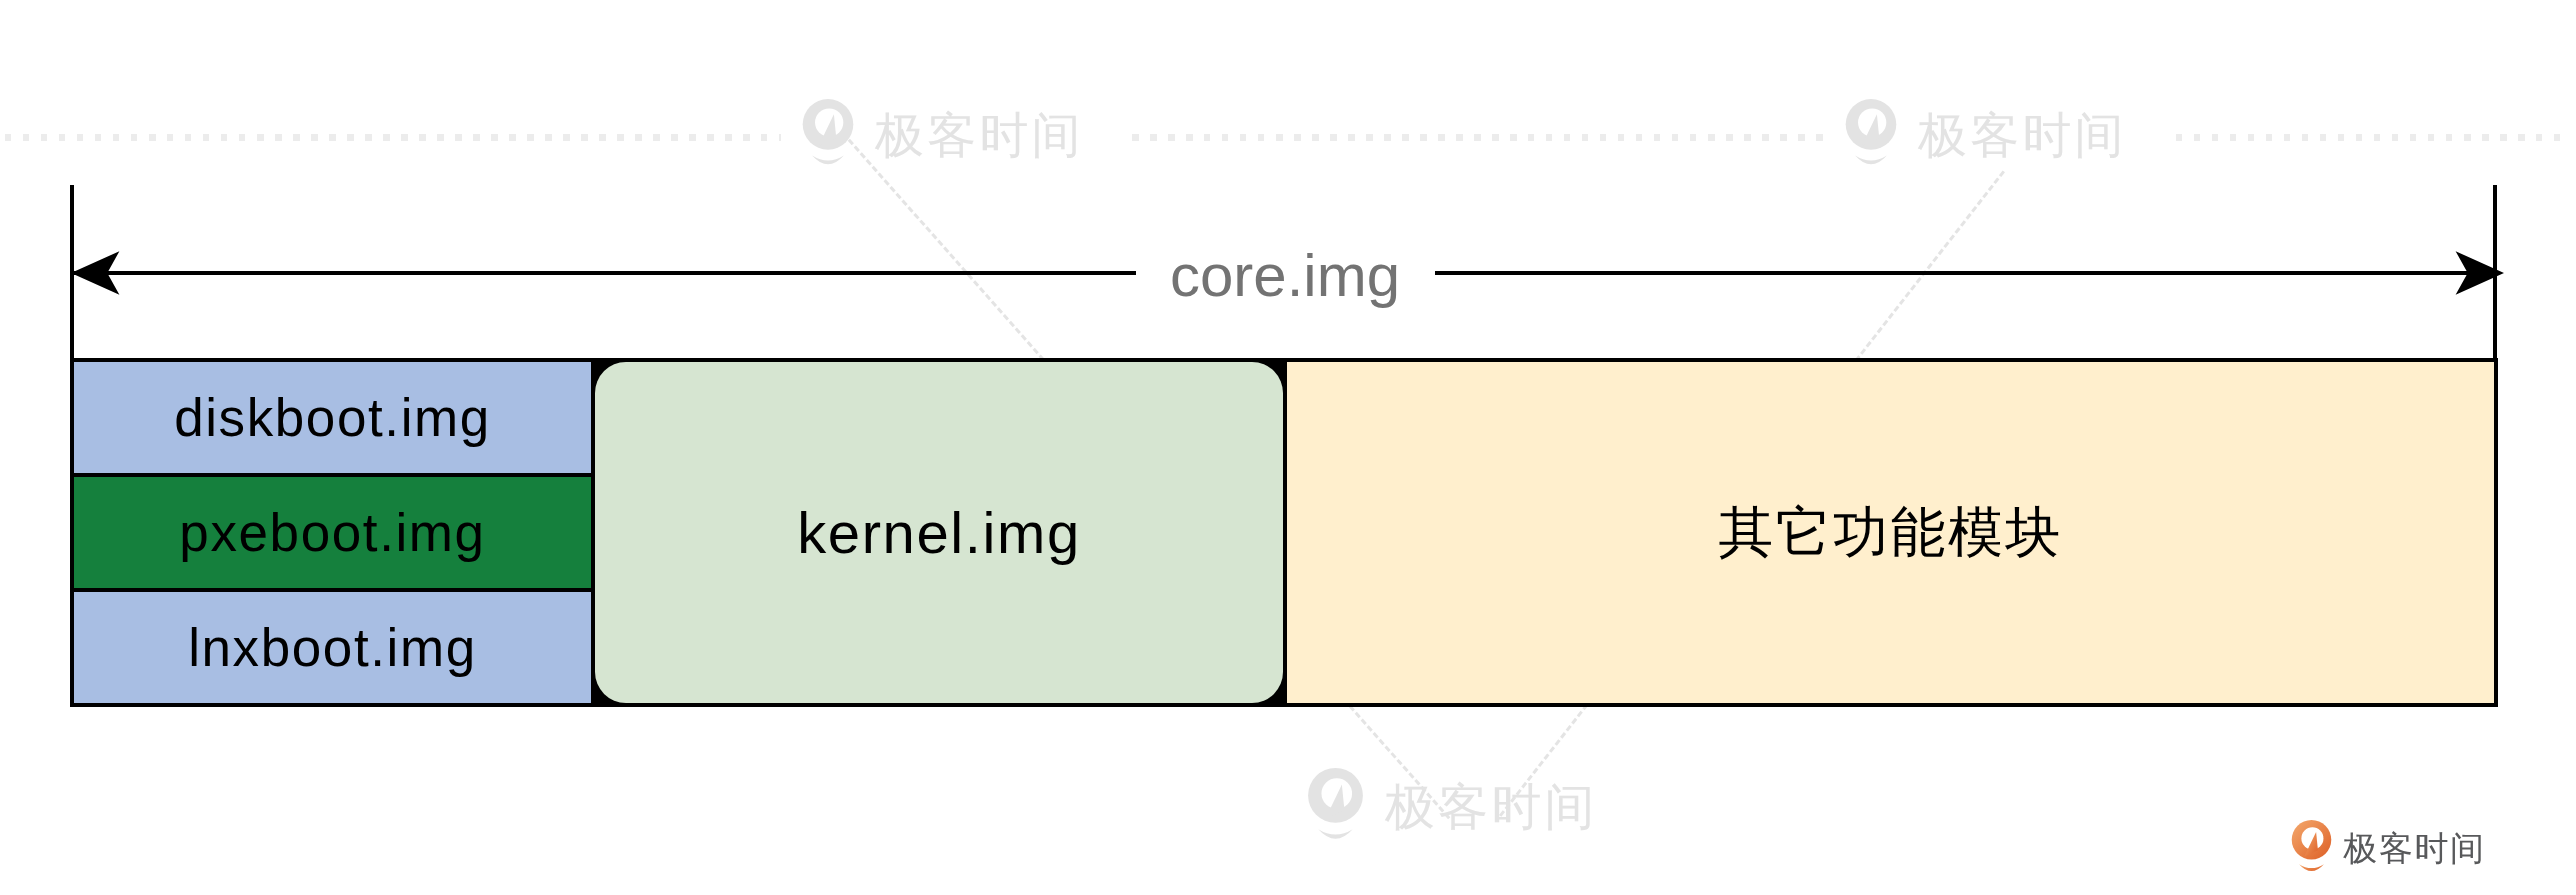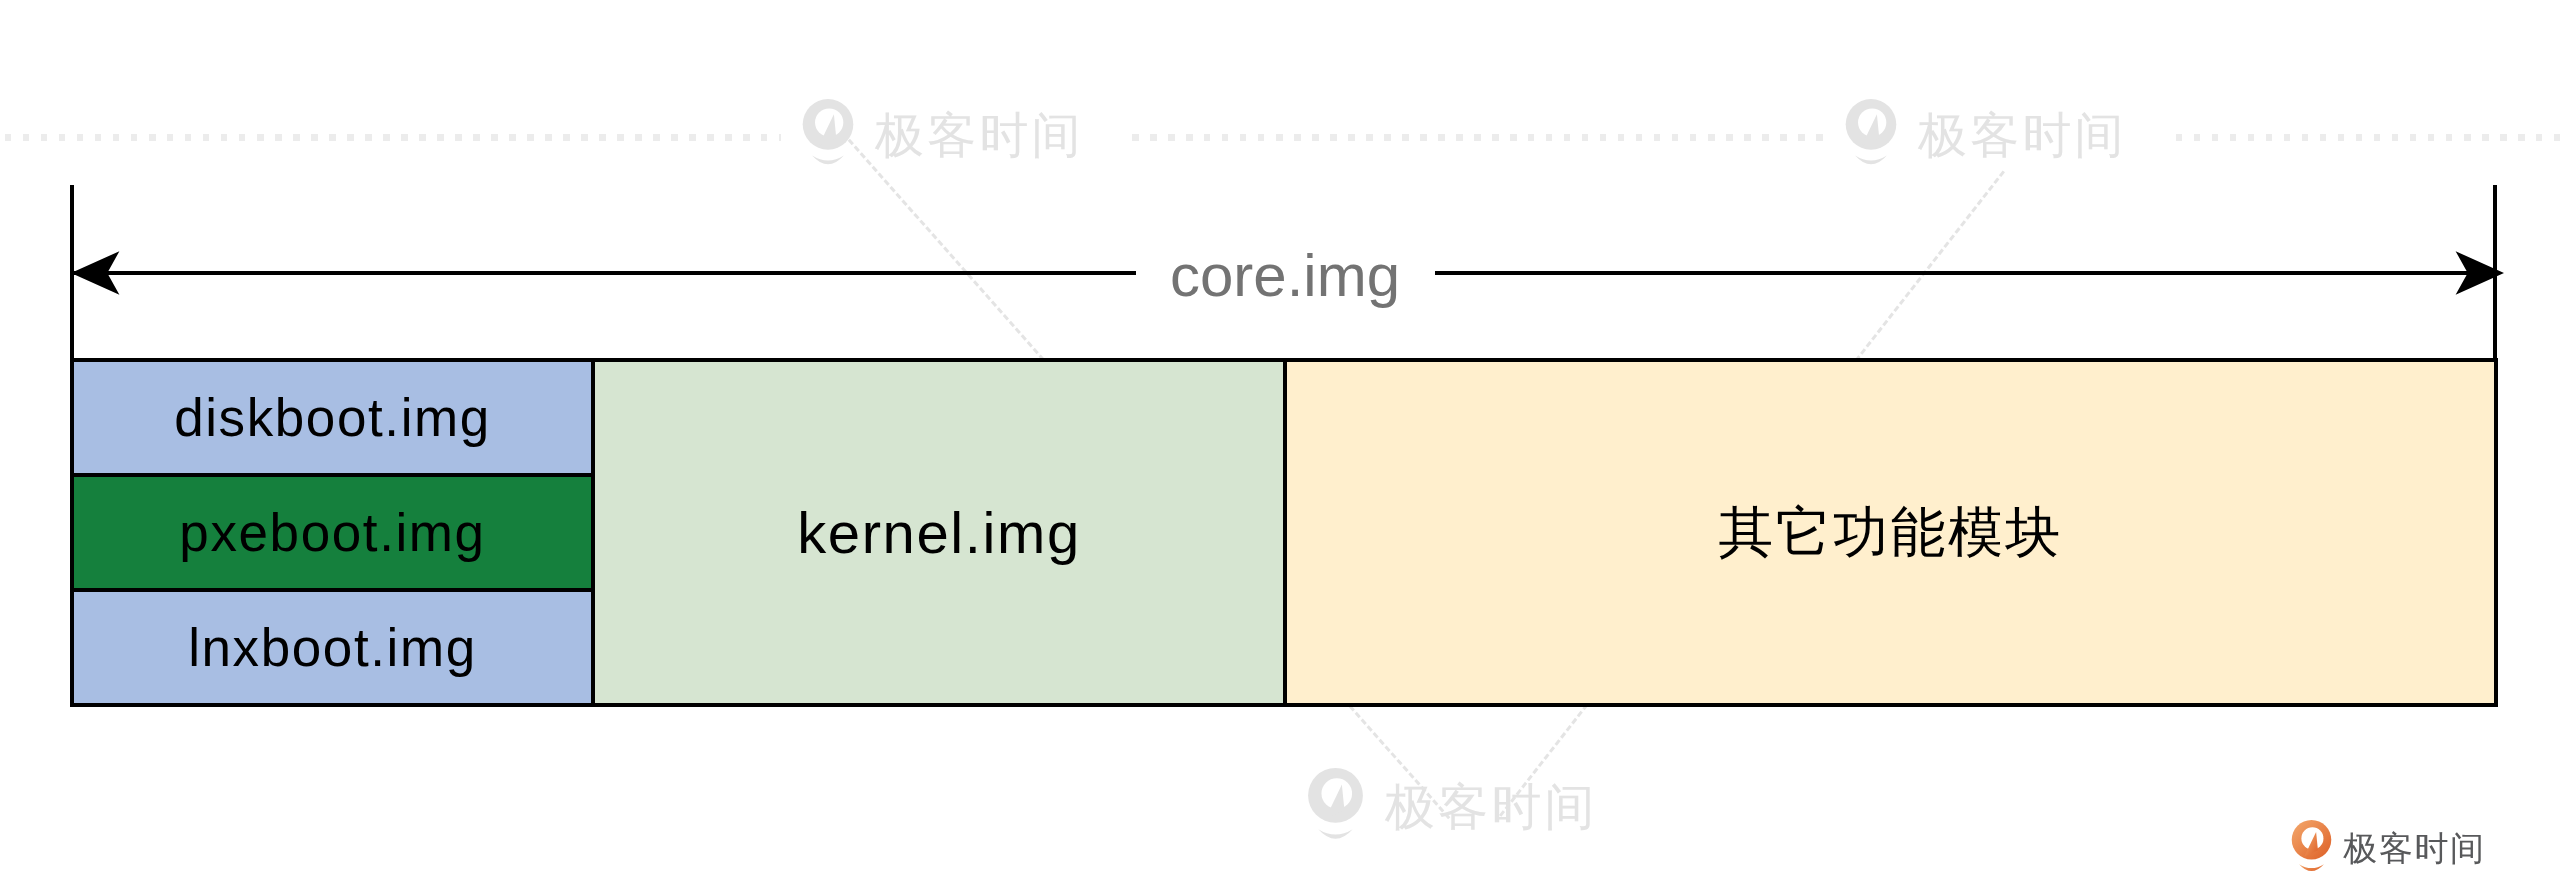--- a/index.html
+++ b/index.html
@@ -203,21 +203,21 @@
     <polygon points="62,27 2,0 17,27 2,54" fill="#000"></polygon>
   </svg>
   <div class="measure-label">core.img</div>
 
   <div class="bar">
     <div class="col col-boot">
       <div class="boot-row" style="background-color: rgb(168, 190, 227);">diskboot.img</div>
       <div class="boot-row" style="background-color: #15803d;">pxeboot.img</div>
       <div class="boot-row" style="background-color: rgb(168, 190, 227);">lnxboot.img</div>
     </div>
-    <div class="col col-kernel" style="background-color: rgb(214, 229, 209);">kernel.img</div>
+    <div class="col col-kernel" style="background-color: rgb(214, 229, 209); border-radius: 31px;">kernel.img</div>
     <div class="col col-other" style="background-color: rgb(255, 239, 205);">其它功能模块</div>
   </div>
 
   <div class="footer-brand">
     <svg class="footer-icon" width="41" height="57" viewBox="0 0 44 62">
       <defs>
         <linearGradient id="gt-grad" x1="0" y1="0" x2="1" y2="1">
           <stop offset="0" stop-color="#f4a96d"></stop>
           <stop offset="1" stop-color="#dd5f26"></stop>
         </linearGradient>

